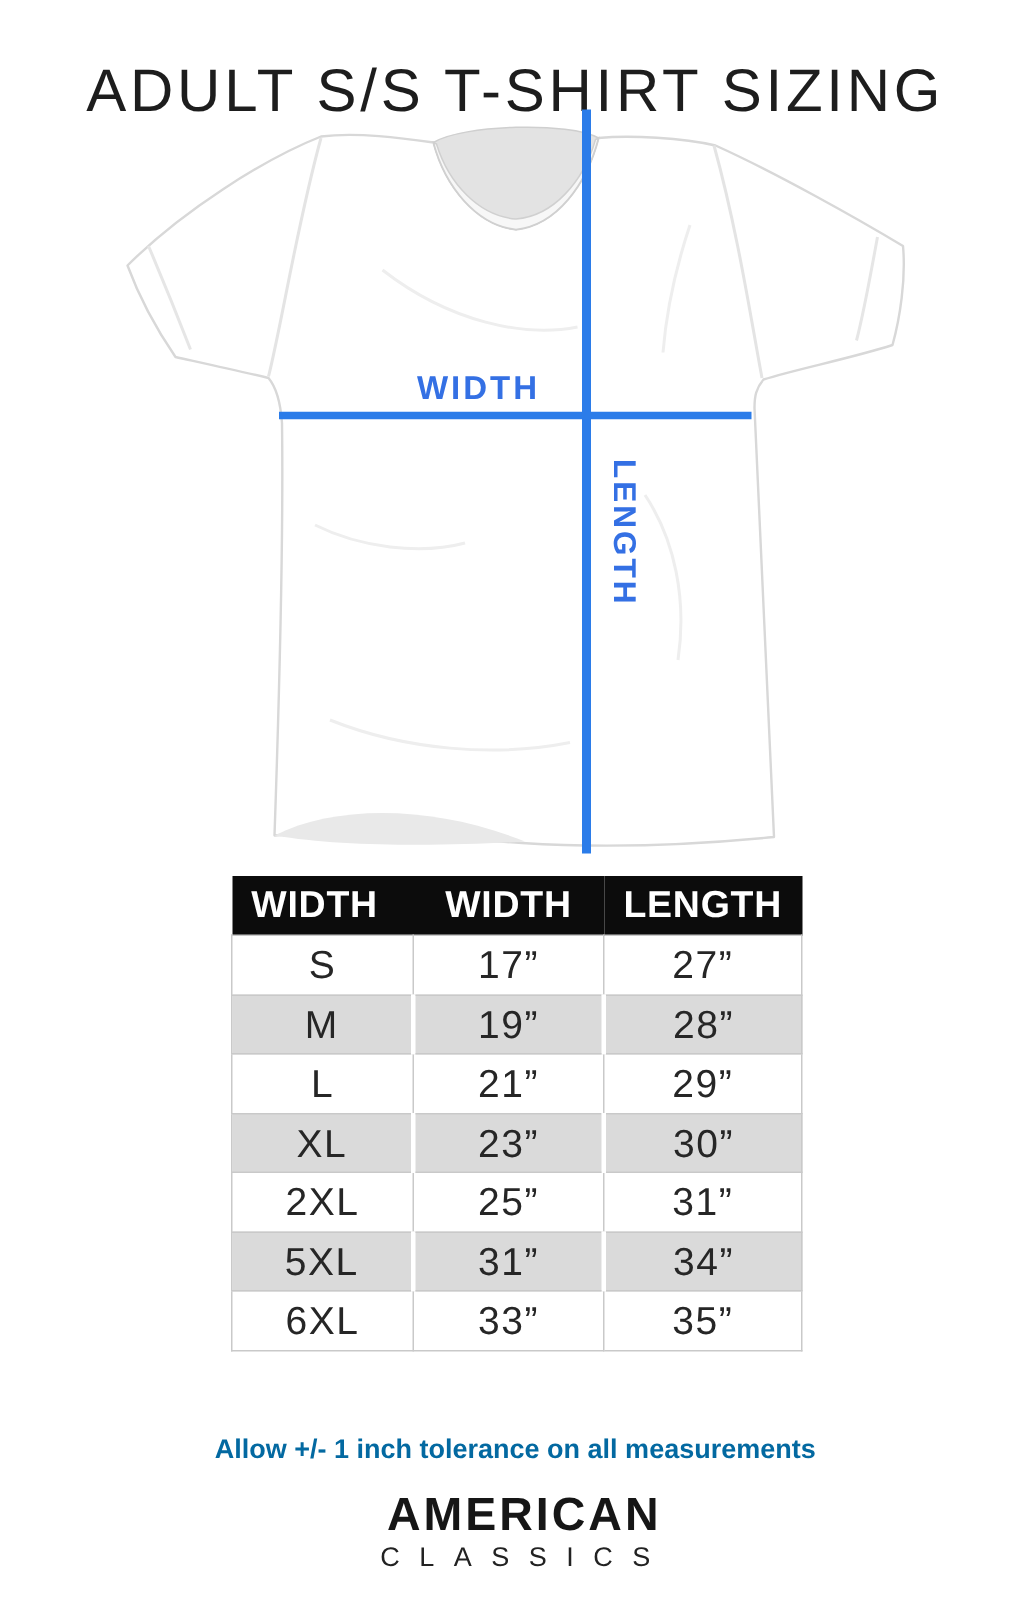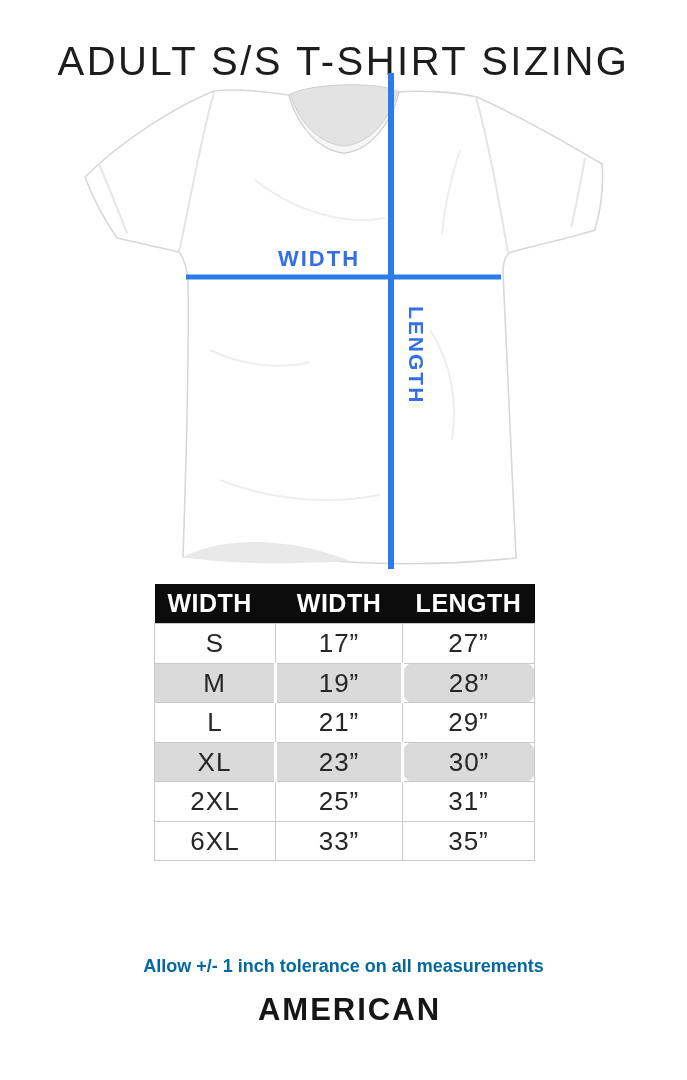--- a/index.html
+++ b/index.html
@@ -28,21 +28,21 @@
   .size-table td {
     height:36.5px; text-align:center; font-size:26px; font-weight:300;
     color:#262626; border:1px solid #c9c9c9; line-height:1;
     letter-spacing:1px;
   }
   .size-table tr.alt td {
     background:#dadada;
     border-left:3px solid #ffffff; border-right:3px solid #ffffff;
   }
   .size-table tr.alt td:first-child { border-left:1px solid #c9c9c9; }
-  .size-table tr.alt td:last-child  { border-right:1px solid #c9c9c9;border-radius:11px; }
+  .size-table tr.alt td:last-child  { border-right:1px solid #c9c9c9; }
 
   .tolerance-note {
     position:absolute; top:956px; left:0; width:687px;
     text-align:center; font-size:18px; font-weight:700; color:#0369a1;
   }
   .brand-logo { position:absolute; top:994px; left:0; width:687px; text-align:center; }
   .brand-line1 {
     font-size:31px; font-weight:800; letter-spacing:2px; color:#161616;
     line-height:1.05;
     padding-left:12px;
@@ -142,27 +142,33 @@
       <tr class="alt">
         <td>XL</td>
         <td>23”</td>
         <td>30”</td>
       </tr>
       <tr>
         <td>2XL</td>
         <td>25”</td>
         <td>31”</td>
       </tr>
+      <tr class="alt">
+        <td>5XL</td>
+        <td>31”</td>
+        <td>34”</td>
+      </tr>
       <tr>
         <td>6XL</td>
         <td>33”</td>
         <td>35”</td>
       </tr>
     </tbody>
   </table>
 
   <div class="tolerance-note">Allow +/- 1 inch tolerance on all measurements</div>
 
   <div class="brand-logo">
     <div class="brand-line1">AMERICAN</div>
+    <div class="brand-line2">CLASSICS</div>
   </div>
 
 </div>
 
 </body></html>

